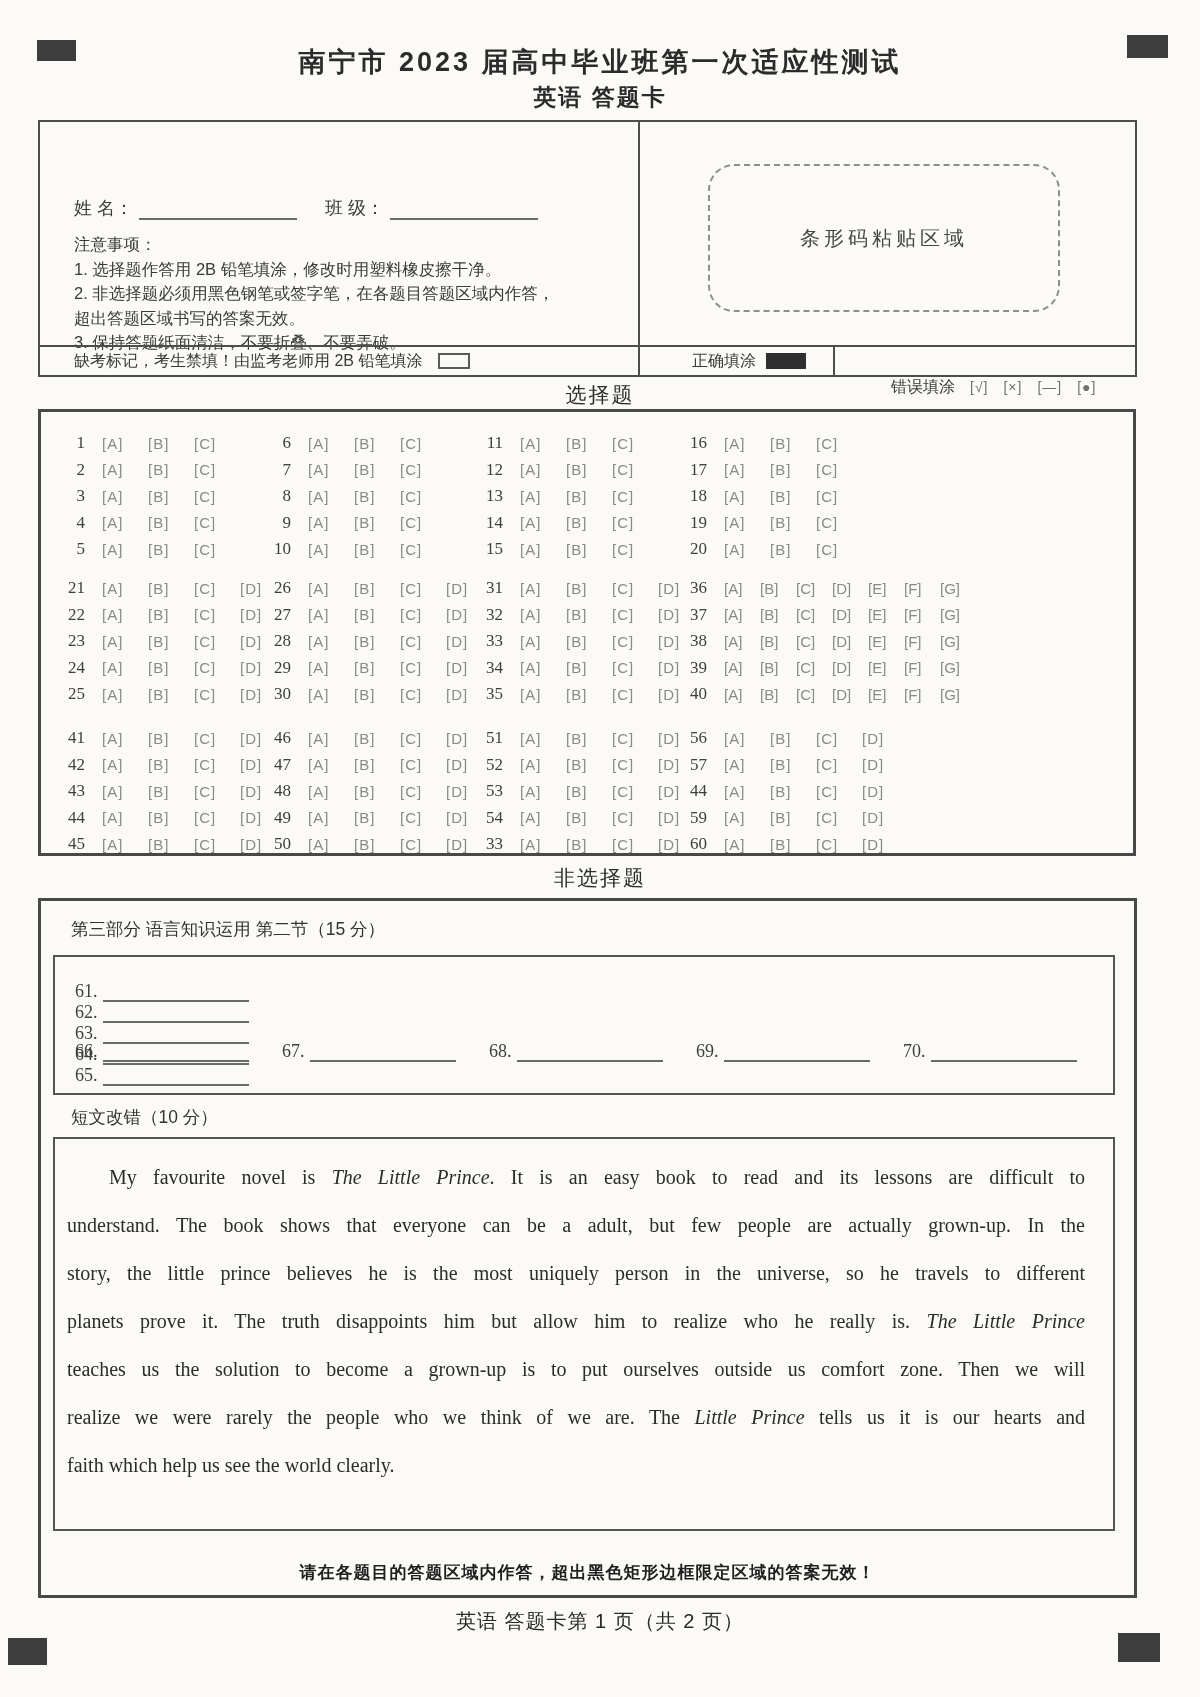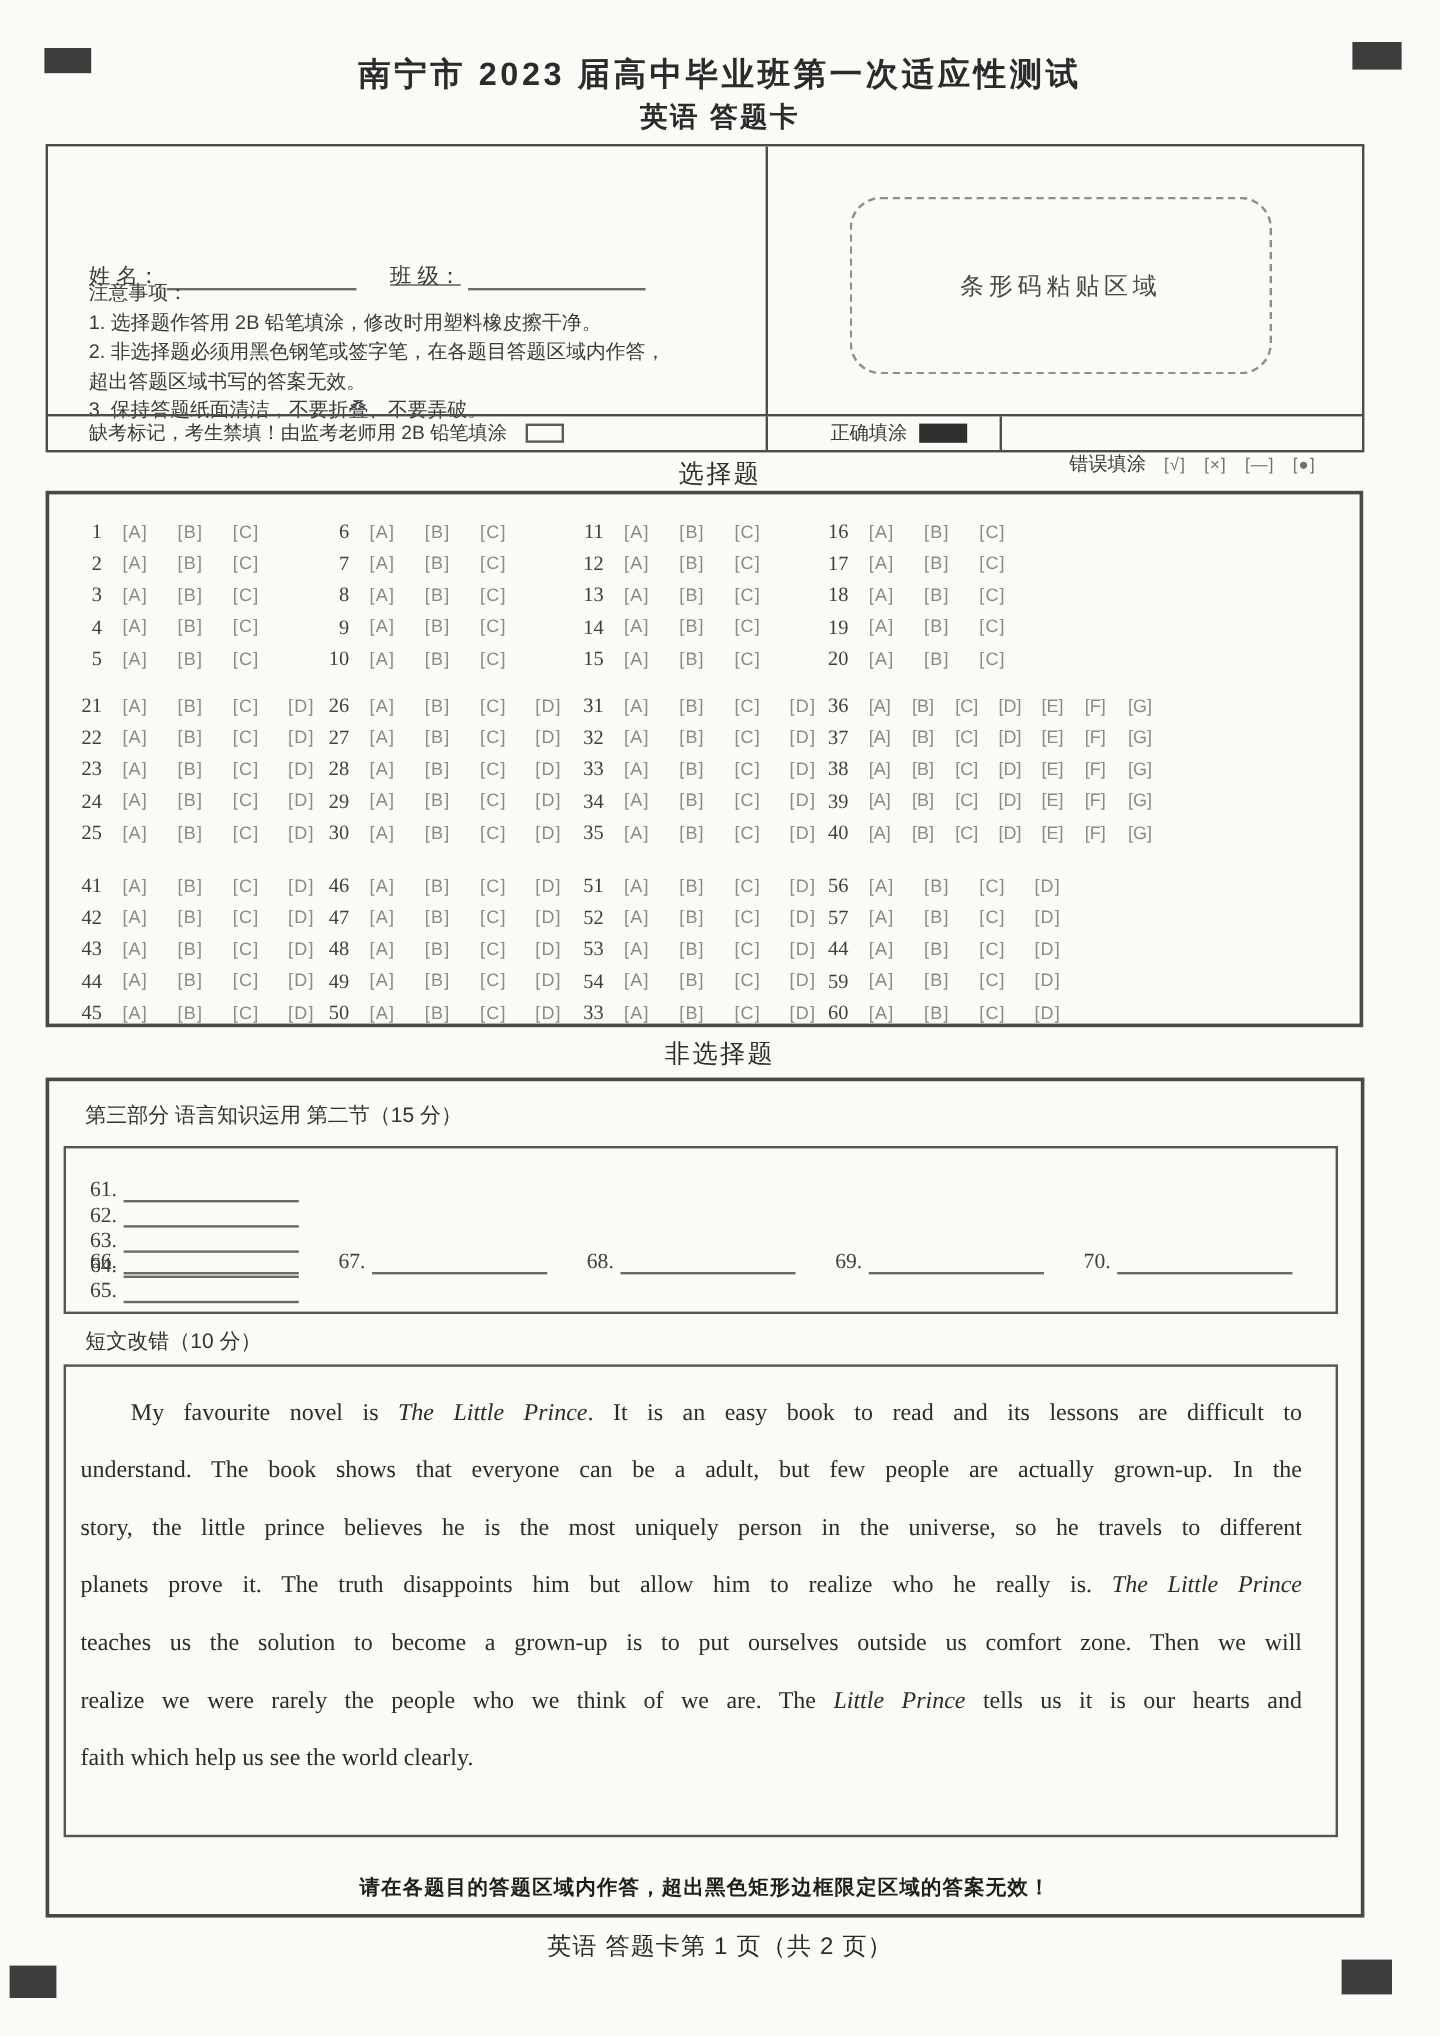--- a/index.html
+++ b/index.html
@@ -16,24 +16,24 @@
   #reg-bl { left:8px;   top:1638px; width:39px; height:27px; }
   #reg-br { left:1118px; top:1633px; width:42px; height:29px; }
 
   .center-line { position:absolute; left:0; right:0; text-align:center; }
   #page-title   { top:44px; font-size:27px; font-weight:bold; letter-spacing:3px; color:#2b2b2b; }
   #page-subtitle{ top:82px; font-size:23px; font-weight:bold; letter-spacing:2px; color:#2b2b2b; }
 
   
   #info-box { position:absolute; left:38px; top:120px; width:1099px; height:257px; border:2px solid #4d4d4d; }
   #info-left { position:absolute; left:0; top:0; width:600px; height:225px; border-right:2px solid #4d4d4d; }
-  #name-row { position:absolute; left:34px; top:74px; font-size:18px; color:#3a3a3a; display:flex; align-items:flex-end;margin-top:22px; }
+  #name-row { position:absolute; left:34px; top:74px; font-size:18px; color:#3a3a3a; display:flex; align-items:flex-end; }
   .u-line { display:inline-block; border-bottom:2px solid #6b6b6b; height:20px; }
   #name-line  { width:158px; margin-left:6px; }
-  #class-label{ margin-left:28px;text-decoration:underline; }
+  #class-label{ margin-left:28px; }
   #class-line { width:148px; margin-left:6px; }
   #notes { position:absolute; left:34px; top:96px; padding-top:14px; font-size:16.5px; line-height:24.5px; color:#3a3a3a; width:540px; }
   #info-strip { position:absolute; left:0; bottom:0; width:100%; height:30px; border-top:2px solid #4d4d4d; display:flex; align-items:stretch; font-size:16px; color:#3a3a3a;gap:36px; }
   .strip-c1 { width:600px; border-right:2px solid #4d4d4d; display:flex; align-items:center; padding-left:34px; }
   .strip-c2 { width:159px; border-right:2px solid #4d4d4d; display:flex; align-items:center; padding-left:16px; }
   .strip-c3 { flex:1; display:flex; align-items:center; padding-left:20px;margin-top:40px; }
   #absent-box { width:32px; height:16px; border:2px solid #5a5a5a; margin-left:16px; background:transparent; }
   #correct-box { width:40px; height:16px; background:#2f2f2f; margin-left:10px; }
   .wrong-mark { margin-left:15px; color:#707070; font-size:14px; letter-spacing:1px; }
   #info-right { position:absolute; left:600px; top:0; width:499px; height:271px;text-decoration:underline; }

